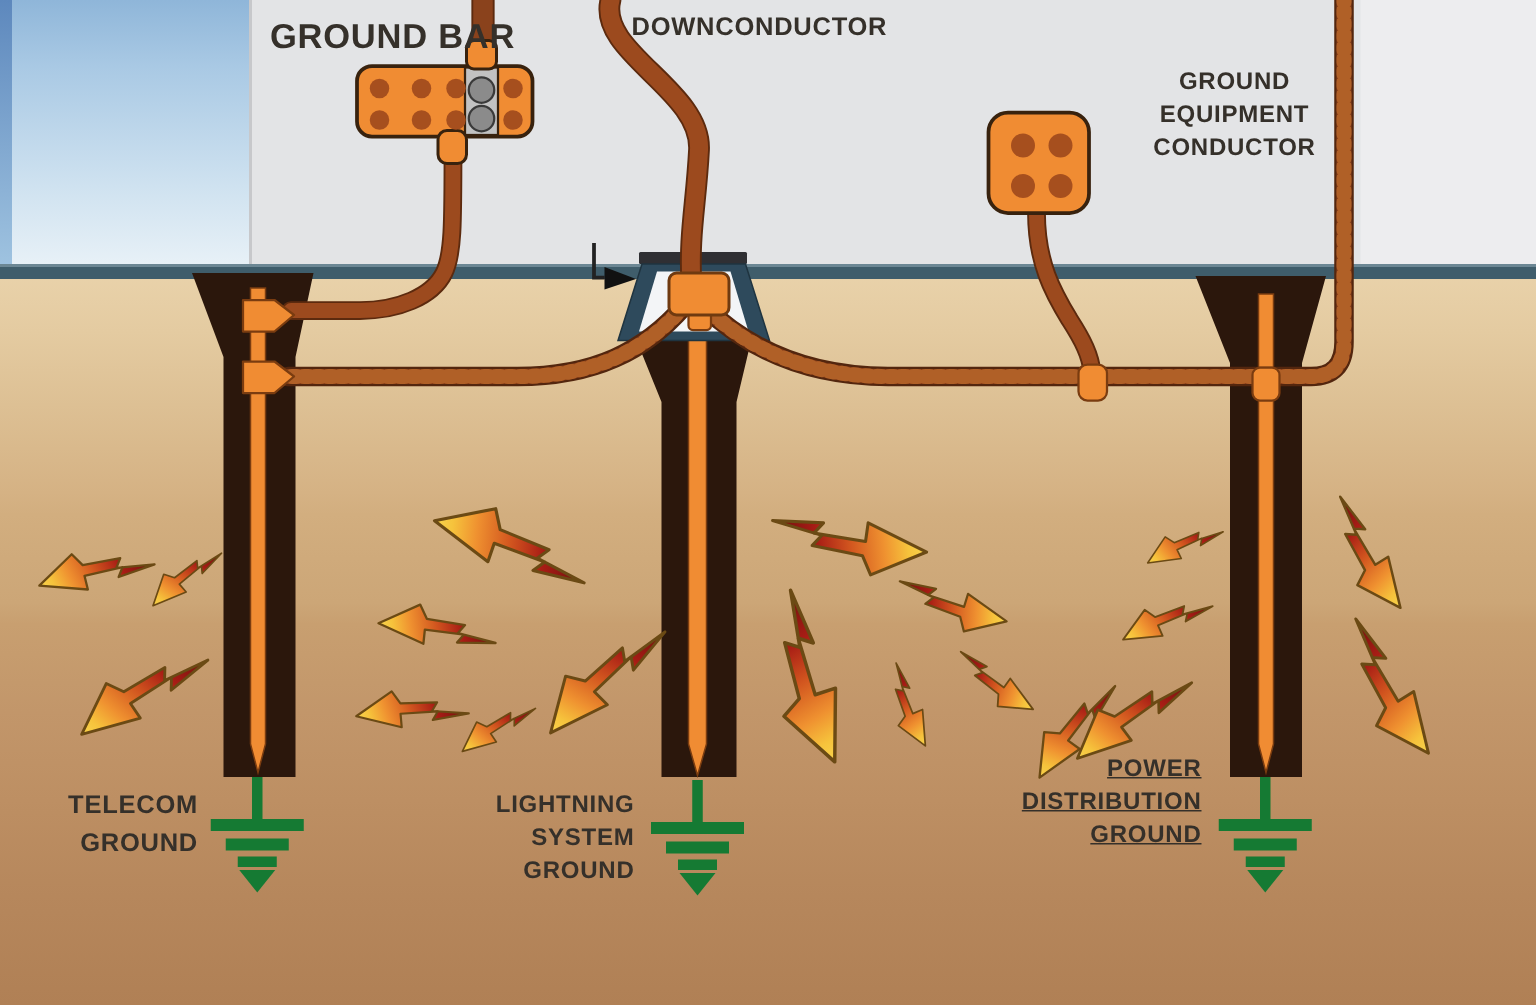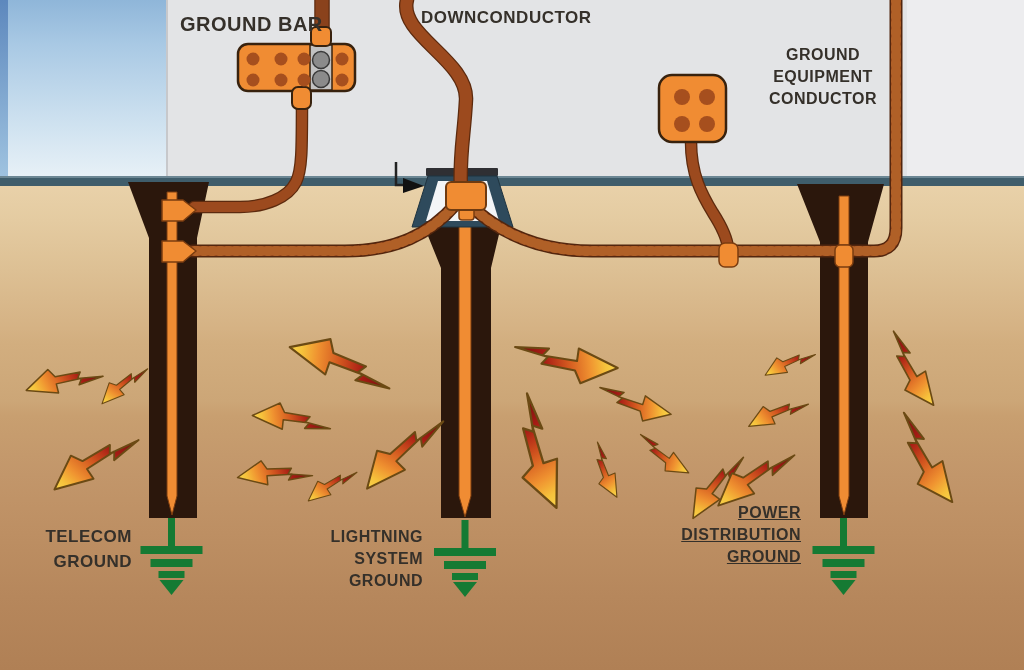--- a/index.html
+++ b/index.html
@@ -14,21 +14,21 @@
        border-left:2px solid #c7c8cb;}
   .building-right{left:907px;top:0;width:117px;height:178px;background:#ededef;}
   .ground{left:0;top:182px;width:1024px;height:488px;
        background:linear-gradient(180deg,#e9d2aa 0%,#e4cba1 8%,#ddc094 18%,#d5b284 30%,#d2ae7f 33%,#cca677 45%,#c89f70 48%,#c2966a 60%,#bd8f63 72%,#b6875c 85%,#b08055 100%);}
   .horizon{left:0;top:176px;width:1024px;height:8px;background:#3f5d6b;border-top:2px solid #6c8794;}
   svg.diagram{position:absolute;left:0;top:0;width:1024px;height:670px;}
   .lbl{position:absolute;font-size:16px;letter-spacing:.5px;line-height:22px;white-space:nowrap;}
   .lbl .ln{display:block;}
   .ctr{text-align:center;}
   .rgt{text-align:right;}
-  .lbl-groundbar{left:180px;top:13px;font-size:20px;}
+  .lbl-groundbar{left:180px;top:13px;font-size:23px;}
   .lbl-downconductor{left:421px;top:7px;font-size:17px;}
   .lbl-equip{left:610px;top:27px;width:134px;line-height:21px;}
   .lbl-gec{left:756px;top:44px;width:134px;}
   .lbl-accesswell{left:358px;top:118px;}
   .lbl-telecom{left:14px;top:524px;width:118px;font-size:17px;line-height:25px;}
   .lbl-lightning{left:299px;top:526px;width:124px;text-align:right;}
   .lbl-power{left:655px;top:502px;width:146px;text-decoration:underline;}
 </style>
 </head>
 <body>

